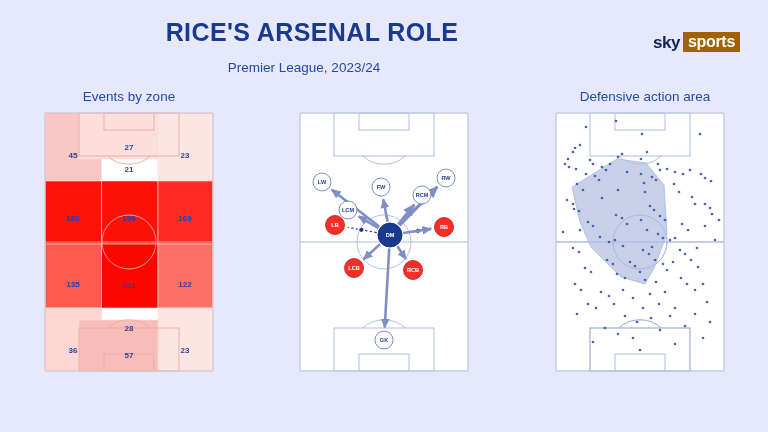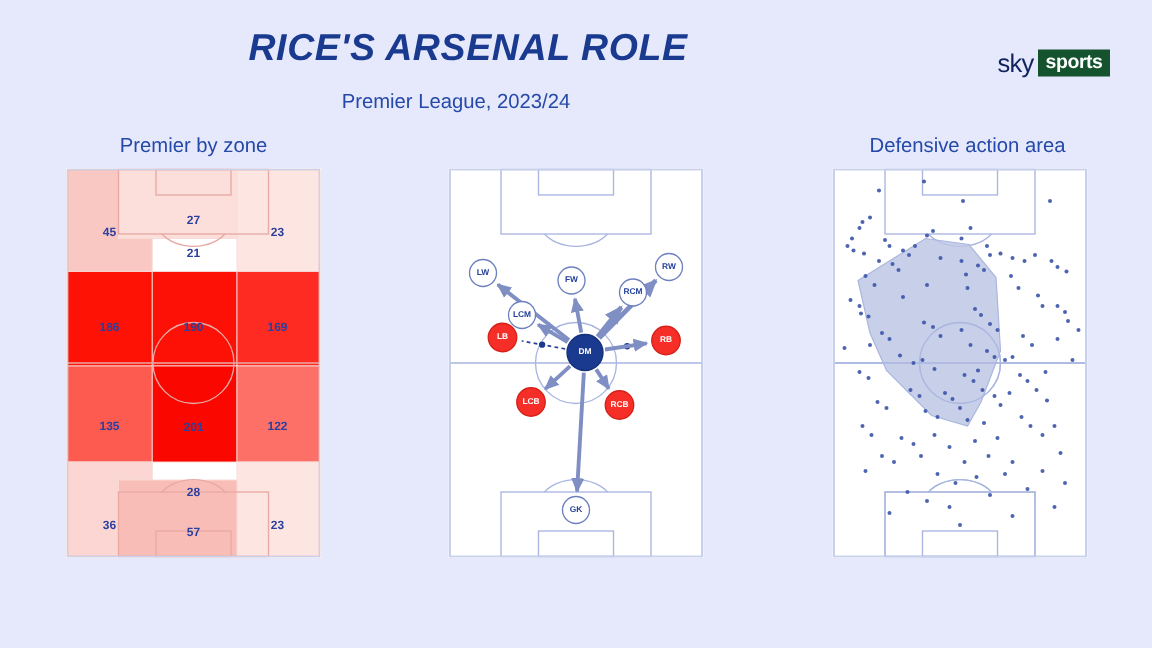--- a/index.html
+++ b/index.html
@@ -14,41 +14,40 @@
     position: relative;
   }
   .stage { position: relative; width: 768px; height: 432px; }
 
   
   #main-title {
     position: absolute; left: 0; top: 18px; width: 624px;
     text-align: center;
     font-size: 25px; font-weight: 700; letter-spacing: .4px;
     color: #1a3a8f;
-    font-style: italic;
   }
   #subtitle {
     position: absolute; left: 0; top: 60px; width: 608px;
     text-align: center; font-size: 13.5px; font-weight: 400;
     color: #2549a8;
   }
 
   
   #brand-logo {
     position: absolute; right: 28px; top: 31px;
     display: flex; align-items: center; gap: 3px;
     height: 22px;
   }
   #brand-sky {
-    font-size: 17px; font-weight: 400; color: #11235e;
+    font-size: 17px; font-weight: 700; color: #11235e;
     letter-spacing: -.5px; line-height: 1; text-align: right;
   }
   #brand-sports {
-    background: #14532d; color: #ffffff;
-    font-size: 13px; font-weight: 700; letter-spacing: -.3px;
+    background: #a16207; color: #ffffff;
+    font-size: 16px; font-weight: 700; letter-spacing: -.3px;
     padding: 1px 5px 2px 5px; line-height: 1.1;
   }
 
   
   .panel-caption {
     position: absolute; top: 89px;
     text-align: center; font-size: 13.5px; font-weight: 400;
     color: #2549a8; width: 240px;
   }
   #caption-1 { left: 9px; }
@@ -82,21 +81,21 @@
 <div class="stage">
 
   <div id="main-title">RICE'S ARSENAL ROLE</div>
   <div id="subtitle">Premier League, 2023/24</div>
 
   <div id="brand-logo">
     <span id="brand-sky">sky</span>
     <span id="brand-sports">sports</span>
   </div>
 
-  <div class="panel-caption" id="caption-1">Premier by zone</div>
+  <div class="panel-caption" id="caption-1">Events by zone</div>
   <div class="panel-caption" id="caption-3">Defensive action area</div>
 
   <div class="panel" id="panel-events">
     <svg class="pitch-svg" id="svg-events" width="170" height="260" viewBox="0 0 170 260">
         <rect x="0" y="0" width="170" height="260" fill="#ffffff"></rect>
         <g>
           <rect x="1" y="1" width="56.5" height="68" fill="#f9c8c3" stroke="#f7dcd8" stroke-width="0.6"></rect>
           <rect x="35" y="1" width="100" height="46" fill="#fcdedb" stroke="#f7dcd8" stroke-width="0.6"></rect>
           <rect x="114" y="1" width="55" height="68" fill="#fde5e2" stroke="#f7dcd8" stroke-width="0.6"></rect>
           <rect x="1" y="69" width="56.5" height="63" fill="#fd1205" stroke="#f7dcd8" stroke-width="0.6"></rect>

